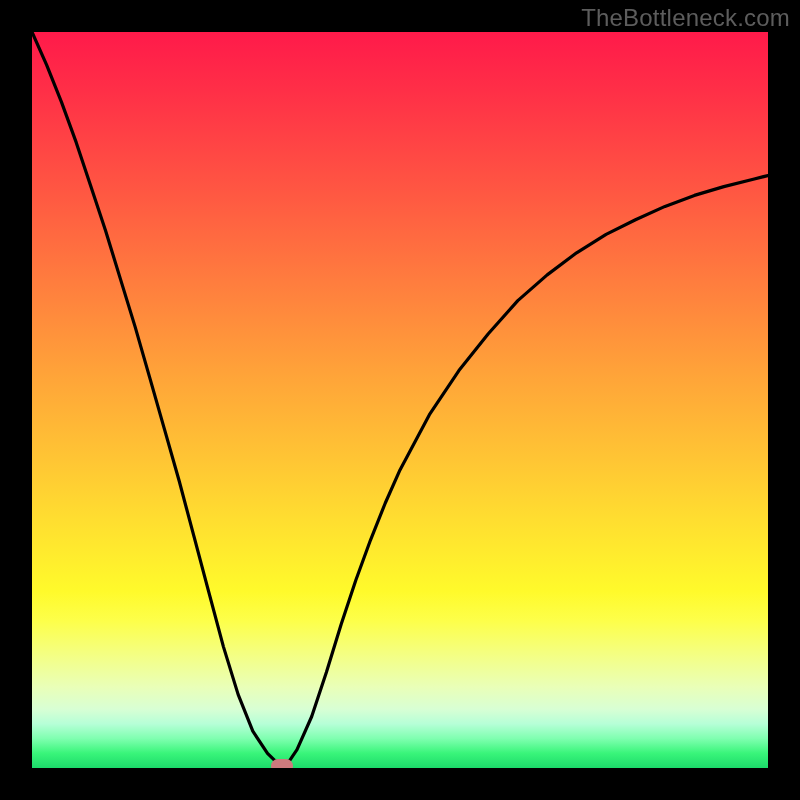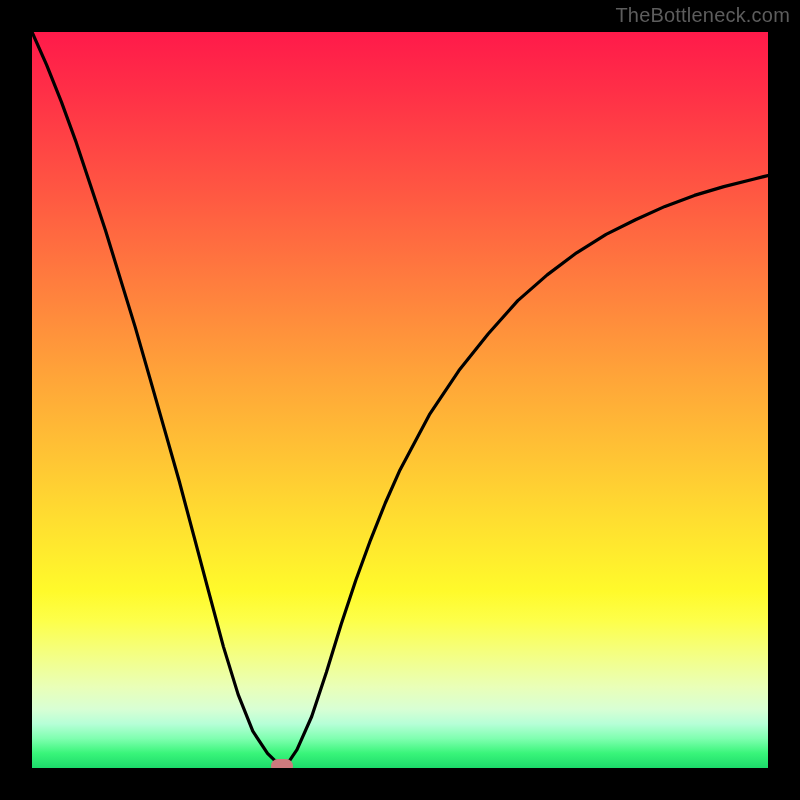--- a/index.html
+++ b/index.html
@@ -60,21 +60,21 @@
     width: 22px;
     height: 14px;
     border-radius: 7px;
     background: #cd7a7d;
   }
   .watermark {
     position: absolute;
     top: 4px;
     right: 10px;
     color: #5d5d5d;
-    font-size: 20px;
+    font-size: 24px;
     letter-spacing: 0.2px;
     font-weight: 400;
   }
 </style>
 </head>
 <body>
 
 <div class="frame">
 
   <div class="plot-area">

